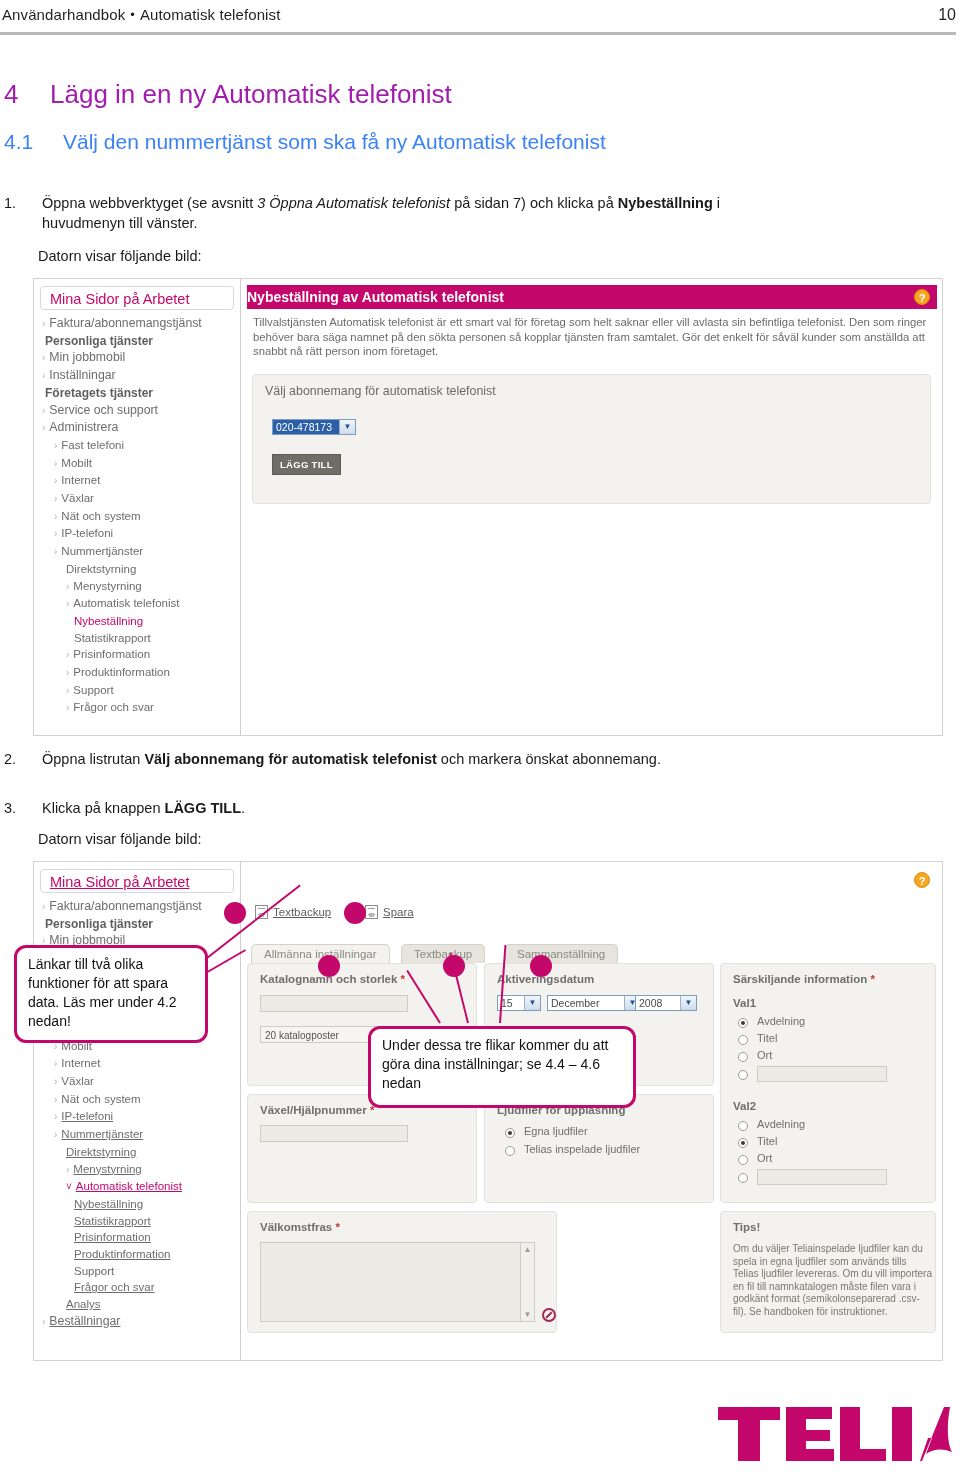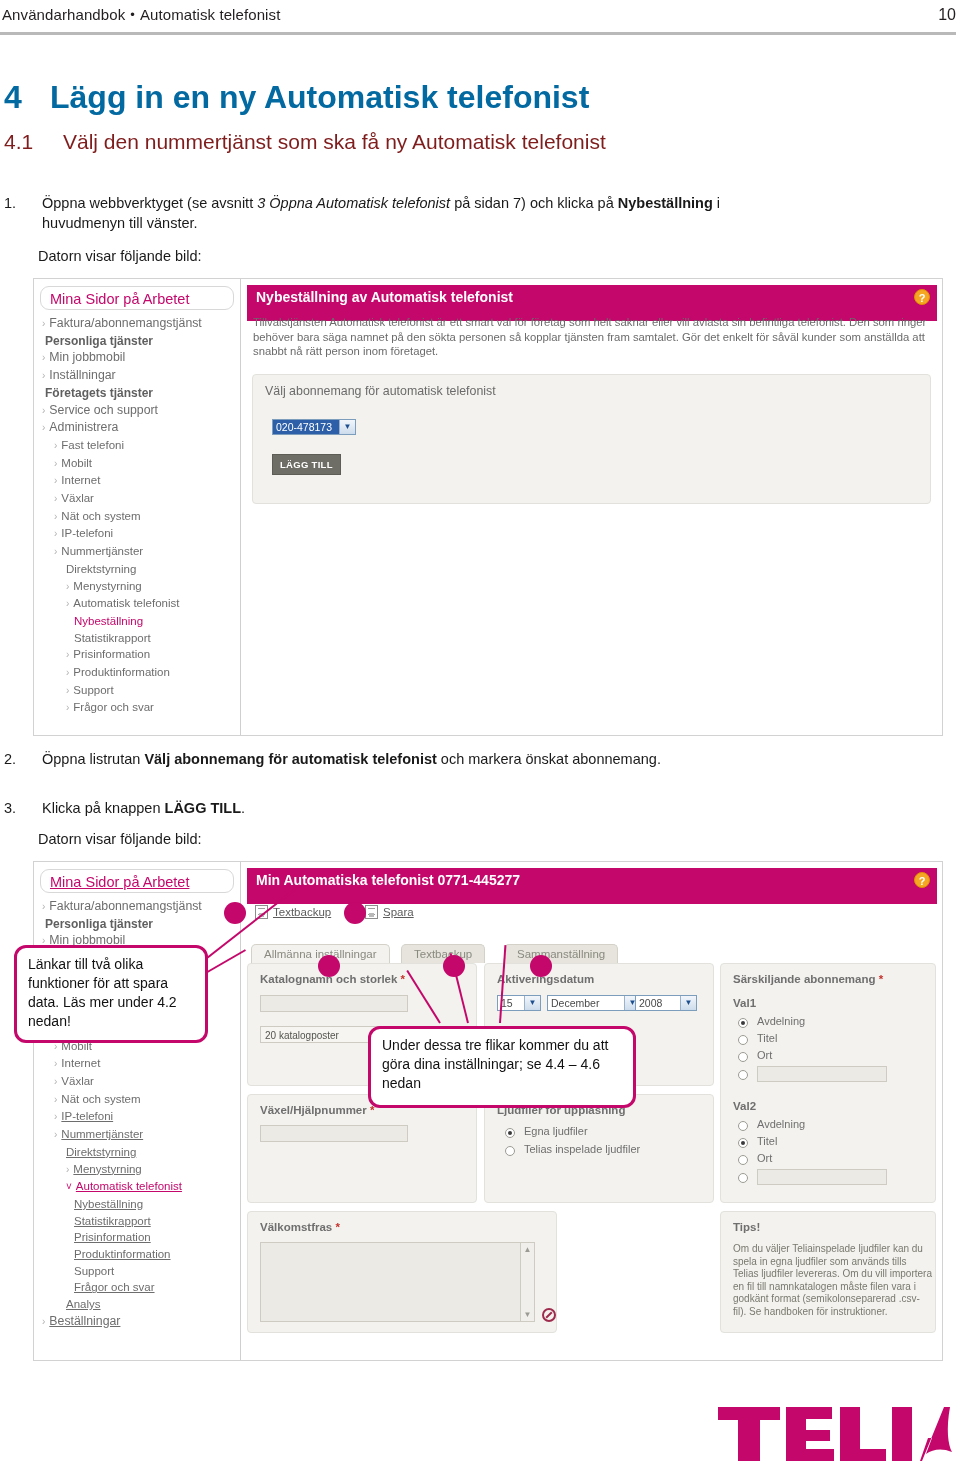--- a/index.html
+++ b/index.html
@@ -47,32 +47,32 @@
     left: 0; top: 32px;
     width: 956px;
     height: 3px;
     background: #b9b9b9;
   }
 
   
   .h1 {
     position: absolute;
     left: 4px; top: 79px;
-    font-size: 32px;
-    color: #0369a1;
-    font-weight: bold;
+    font-size: 26px;
+    color: #a21caf;
+    font-weight: normal;
     white-space: nowrap;
   }
   .h1 .num { display: inline-block; width: 46px; }
 
   .h2 {
     position: absolute;
     left: 4px; top: 130px;
     font-size: 21px;
-    color: #7f1d1d;
+    color: #3b82f6;
     font-weight: normal;
     white-space: nowrap;
   }
   .h2 .num { display: inline-block; width: 59px; }
 
   
   .step {
     position: absolute;
     font-size: 14.5px;
     line-height: 20px;
@@ -112,21 +112,21 @@
     left: 0; top: 0;
     width: 207px;
     bottom: 0;
     background: #ffffff;
     border-right: 1px solid #cfcfcf;
     box-sizing: border-box;
   }
   .wt-brand {
     margin: 7px 6px 4px 6px;
     border: 1px solid #d8d8d8;
-    border-radius: 9px;
+    border-radius: 4px;
     height: 24px;
     line-height: 24px;
     padding-left: 9px;
     font-size: 14.5px;
     color: #c4076b;
     background: #fff;
     box-sizing: border-box;
   }
   .wt-brand.ul { text-decoration: underline; }
   .nav { padding: 1px 0 0 0; font-size: 11.5px; }
@@ -142,27 +142,26 @@
   .nav .row.l3 { padding-left: 40px; }
   .nav .row.hdr { font-weight: bold; color: #5f5f5f; padding-left: 11px; font-size: 12px; }
   .nav .row.active { color: #c4076b; }
   .nav .row .ar { color: #b2b2b2; margin-right: 4px; font-size: 10px; }
   .nav .row .arv { color: #c4076b; margin-right: 4px; font-size: 10px; }
   .nav .row.u span.t { text-decoration: underline; }
 
   
   .wt-main { position: absolute; left: 207px; right: 0; top: 0; bottom: 0; }
   .wt-titlebar {
-    position: absolute; left: 6px; right: 5px; top: 6px; height: 36px;
+    position: absolute; left: 6px; right: 5px; top: 6px; height: 24px;
     background: #c4076b;
     color: #ffffff;
     font-weight: bold;
     font-size: 14px;
     line-height: 24px;
-    padding-left: 9px;
     box-sizing: border-box;
   }
   .help-badge {
     position: absolute;
     right: 6px; top: 4px;
     width: 16px; height: 16px;
     border-radius: 50%;
     background: #f5a623;
     color: #ffffff;
     font-size: 11px;
@@ -518,23 +517,20 @@
           <div class="row l3 u"><span class="t">Prisinformation</span></div>
           <div class="row l3 u"><span class="t">Produktinformation</span></div>
           <div class="row l3"><span class="t">Support</span></div>
           <div class="row l3 u"><span class="t">Frågor och svar</span></div>
           <div class="row l2 u"><span class="t">Analys</span></div>
           <div class="row l0 u"><span class="ar">›</span><span class="t">Beställningar</span></div>
         </div>
     </div>
 
     <div class="wt-main">
-      <div class="wt-titlebar">
-        <span>Min Automatiska telefonist 0771-445277</span>
-      </div>
       <div class="help-badge" style="top:10px; right:12px;">?</div>
 
       <div class="tool-ico" style="left:14px; top:43px;"></div>
       <div class="tool-link" style="left:32px; top:44px;">Textbackup</div>
       <div class="tool-ico" style="left:124px; top:43px;"></div>
       <div class="tool-link" style="left:142px; top:44px;">Spara</div>
 
       <div class="tabs">
         <div class="tab active" style="left:0px;">Allmänna inställningar</div>
         <div class="tab" style="left:150px;">Textbackup</div>
@@ -563,21 +559,21 @@
           <div class="arrow">▼</div>
         </div>
         <div class="sel" style="left:150px; top:31px; width:62px;">
           <div class="val plain">2008</div>
           <div class="arrow">▼</div>
         </div>
       </div>
 
       <div class="panel" style="left:479px; top:101px; width:216px; height:240px;">
         <div class="fld-label" style="left:12px; top:9px;">
-          <span>Särskiljande abonnemang</span>
+          <span>Särskiljande information</span>
           <span class="req">*</span>
         </div>
         <div class="fld-label" style="left:12px; top:33px;">Val1</div>
         <div class="radio on" style="left:17px; top:54px;"></div>
         <div class="radio-lab" style="left:36px; top:51px;">Avdelning</div>
         <div class="radio" style="left:17px; top:71px;"></div>
         <div class="radio-lab" style="left:36px; top:68px;">Titel</div>
         <div class="radio" style="left:17px; top:88px;"></div>
         <div class="radio-lab" style="left:36px; top:85px;">Ort</div>
         <div class="radio" style="left:17px; top:106px;"></div>

